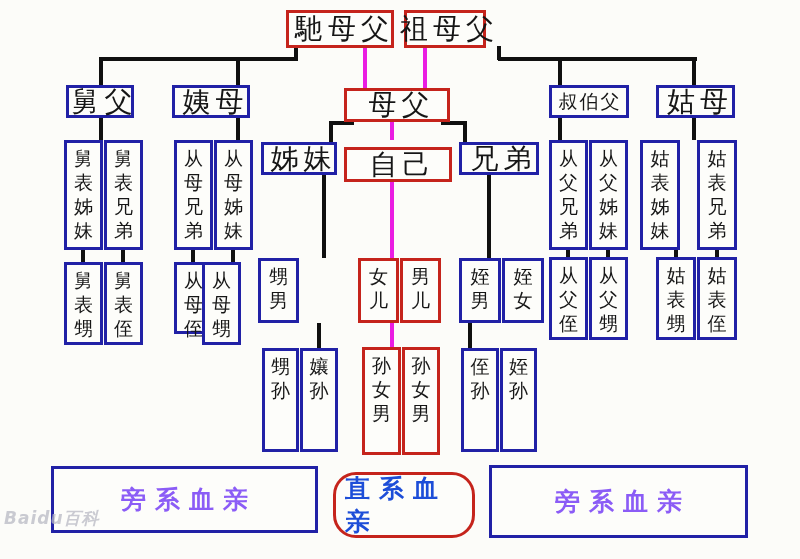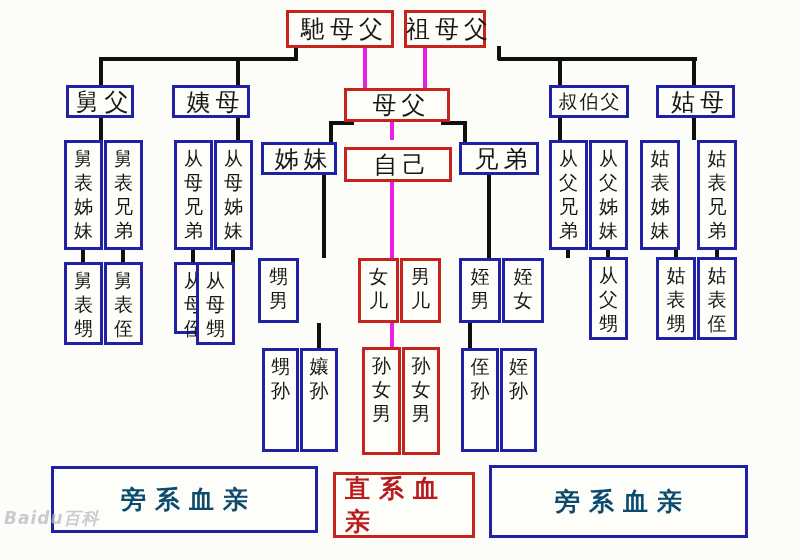--- a/index.html
+++ b/index.html
@@ -9,31 +9,31 @@
     font-family:"DejaVu Sans","Liberation Sans",sans-serif;
     color:#161616;
   }
   .box{
     position:absolute;box-sizing:border-box;
     display:flex;align-items:center;justify-content:center;
     background:#fdfdfa;
   }
   .red{border:3px solid #c5241c;}
   .blue{border:3px solid #2121a6;}
-  .h{font-size:24px;letter-spacing:5px;padding-left:9px;white-space:nowrap;}
+  .h{font-size:28px;letter-spacing:5px;padding-left:9px;white-space:nowrap;}
   .h3{font-size:19px;letter-spacing:2px;padding-left:2px;}
   .v{
     font-size:19px;line-height:24px;word-break:break-all;
     text-align:center;align-items:flex-start;padding-top:3px;
   }
   .line{position:absolute;background:#101010;}
   .mag{position:absolute;background:#ea1de2;}
   .legend{font-size:25px;font-weight:bold;letter-spacing:9px;padding-left:9px;}
-  .legend.blue{color:#0c4a6e;}
-  .legend.red{color:#b91c1c;}
+  .legend.blue{color:#8b5cf6;}
+  .legend.red{color:#1d4ed8;border-radius:23px;}
   .watermark{
     position:absolute;left:4px;top:507px;font-size:17px;font-weight:bold;
     color:#b9bac4;opacity:.75;letter-spacing:1px;font-style:italic;
   }
 </style>
 </head>
 <body>
 
 <div class="stage">
 
@@ -95,26 +95,27 @@
   <div class="box blue v" style="left:174px;top:140px;width:39px;height:110px">从母兄弟</div>
   <div class="box blue v" style="left:214px;top:140px;width:39px;height:110px">从母姊妹</div>
   <div class="box blue v" style="left:549px;top:140px;width:39px;height:110px">从父兄弟</div>
   <div class="box blue v" style="left:589px;top:140px;width:39px;height:110px">从父姊妹</div>
   <div class="box blue v" style="left:640px;top:140px;width:40px;height:110px">姑表姊妹</div>
   <div class="box blue v" style="left:697px;top:140px;width:40px;height:110px">姑表兄弟</div>
 
   <div class="box blue v" style="left:64px;top:262px;width:39px;height:83px">舅表甥</div>
   <div class="box blue v" style="left:104px;top:262px;width:39px;height:83px">舅表侄</div>
   <div class="box blue v" style="left:174px;top:262px;width:39px;height:72px">从母侄</div>
-  <div class="box blue v" style="left:196px;top:262px;width:39px;height:83px">从母甥</div>
+  <div class="box blue v" style="left:202px;top:262px;width:39px;height:83px">从母甥</div>
   <div class="box blue v" style="left:258px;top:258px;width:41px;height:65px">甥男</div>
   <div class="box red v" style="left:358px;top:258px;width:41px;height:65px">女儿</div>
   <div class="box red v" style="left:400px;top:258px;width:41px;height:65px">男儿</div>
   <div class="box blue v" style="left:459px;top:258px;width:42px;height:65px">姪男</div>
   <div class="box blue v" style="left:502px;top:258px;width:42px;height:65px">姪女</div>
+  <div class="box blue v" style="left:549px;top:257px;width:39px;height:83px">从父侄</div>
   <div class="box blue v" style="left:589px;top:257px;width:39px;height:83px">从父甥</div>
   <div class="box blue v" style="left:656px;top:257px;width:40px;height:83px">姑表甥</div>
   <div class="box blue v" style="left:697px;top:257px;width:40px;height:83px">姑表侄</div>
 
   <div class="box blue v" style="left:262px;top:348px;width:37px;height:104px">甥孙</div>
   <div class="box blue v" style="left:300px;top:348px;width:38px;height:104px">孃孙</div>
   <div class="box red v" style="left:362px;top:347px;width:39px;height:108px">孙女男</div>
   <div class="box red v" style="left:402px;top:347px;width:38px;height:108px">孙女男</div>
   <div class="box blue v" style="left:461px;top:348px;width:38px;height:104px">侄孙</div>
   <div class="box blue v" style="left:500px;top:348px;width:37px;height:104px">姪孙</div>

